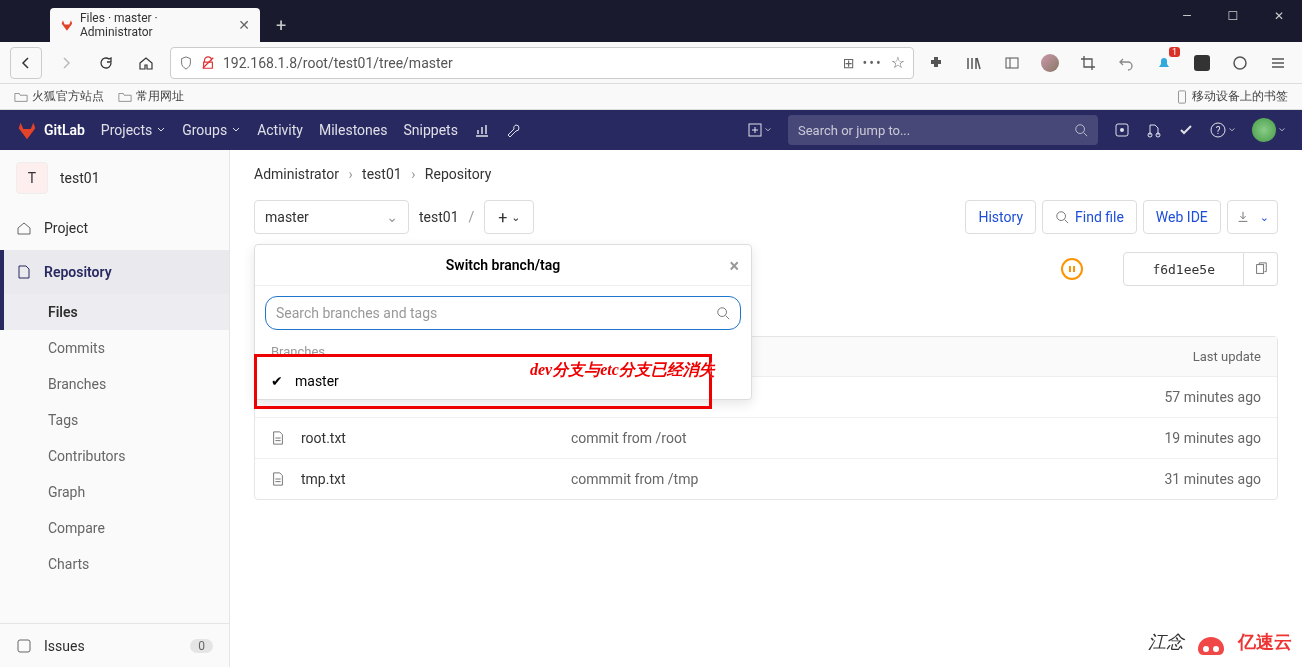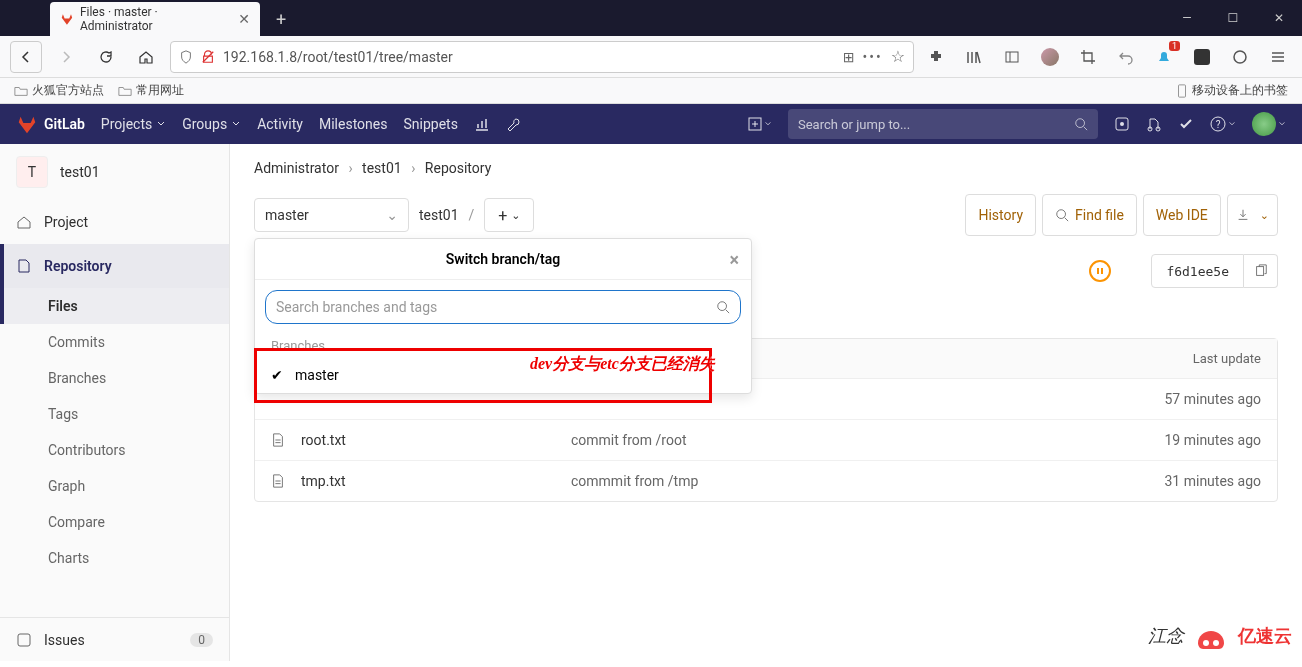--- a/index.html
+++ b/index.html
@@ -1,19 +1,19 @@
 <!DOCTYPE html>
 <html><head>
 <meta charset="utf-8">
 <style>
 * { margin: 0; padding: 0; box-sizing: border-box; font-family: -apple-system, BlinkMacSystemFont, "Segoe UI", Roboto, sans-serif; }
 body { width: 1302px; height: 667px; overflow: hidden; background: #fff; }
 
 
-.browser-titlebar { height: 36px; background: #1a1a2e; display: flex; align-items: center; }
+.browser-titlebar { height: 42px; background: #1a1a2e; display: flex; align-items: flex-start; }
 .tab-strip { display: flex; align-items: flex-end; height: 100%; padding-left: 50px; }
 .browser-tab { height: 34px; background: #f9f9fa; border-radius: 4px 4px 0 0; display: flex; align-items: center; padding: 0 10px; width: 210px; font-size: 12px; color: #333; gap: 6px; }
 .browser-tab .tab-close { margin-left: auto; cursor: pointer; font-size: 14px; color: #666; }
 .new-tab-btn { width: 30px; height: 30px; display: flex; align-items: center; justify-content: center; color: #ccc; font-size: 18px; margin-left: 6px; margin-bottom: 2px; cursor: pointer; }
 .window-controls { margin-left: auto; display: flex; }
 .window-btn { width: 46px; height: 32px; display: flex; align-items: center; justify-content: center; color: #ccc; font-size: 12px; }
 
 .browser-toolbar { height: 42px; background: #f9f9fa; display: flex; align-items: center; padding: 0 10px; gap: 8px; border-bottom: 1px solid #ddd; }
 .nav-btn { width: 32px; height: 32px; display: flex; align-items: center; justify-content: center; border-radius: 4px; color: #5a5a5a; cursor: pointer; border: 1px solid transparent; }
 .nav-btn.back { border: 1px solid #ccc; }
@@ -55,28 +55,28 @@
 .breadcrumb { font-size: 14px; color: #666; margin-bottom: 18px; }
 .breadcrumb a { color: #333; text-decoration: none; }
 .breadcrumb .sep { margin: 0 6px; color: #999; }
 
 .repo-controls { display: flex; align-items: center; gap: 10px; margin-bottom: 18px; }
 .branch-dd { width: 155px; height: 34px; border: 1px solid #ddd; border-radius: 4px; display: flex; align-items: center; padding: 0 10px; font-size: 14px; color: #333; background: #fff; cursor: pointer; }
 .branch-dd .dd-caret { margin-left: auto; color: #999; }
 .path-seg { font-size: 14px; color: #333; }
 .path-sep { font-size: 14px; color: #999; }
 .plus-dd { width: 50px; height: 34px; border: 1px solid #ddd; border-radius: 4px; display: flex; align-items: center; justify-content: center; gap: 4px; cursor: pointer; color: #333; }
-.btn { height: 42px; border: 1px solid #ddd; border-radius: 4px; padding: 0 12px; display: flex; align-items: center; font-size: 14px; color: #a16207; background: #fff; cursor: pointer; gap: 6px; }
+.btn { height: 34px; border: 1px solid #ddd; border-radius: 4px; padding: 0 12px; display: flex; align-items: center; font-size: 14px; color: #1d4ed8; background: #fff; cursor: pointer; gap: 6px; }
 .ctrl-right { margin-left: auto; display: flex; gap: 6px; }
 
 .commit-bar { display: flex; align-items: center; gap: 10px; margin-bottom: 0; }
 .commit-spacer { flex: 1; }
 .status-circle { width: 22px; height: 22px; border: 2px solid #fc9403; border-radius: 50%; display: flex; align-items: center; justify-content: center; }
 .status-inner { width: 6px; height: 6px; border-left: 2px solid #fc9403; border-right: 2px solid #fc9403; }
-.commit-sha { height: 34px; border: 1px solid #ddd; border-radius: 4px 0 0 4px; padding: 0 14px; display: flex; align-items: center; font-family: monospace; font-size: 13px; color: #333; margin-left: 30px; }
+.commit-sha { height: 34px; border: 1px solid #ddd; border-radius: 4px 0 0 4px; padding: 0 28px; display: flex; align-items: center; font-family: monospace; font-size: 13px; color: #333; margin-left: 30px; }
 .copy-btn { height: 34px; width: 34px; border: 1px solid #ddd; border-left: none; border-radius: 0 4px 4px 0; display: flex; align-items: center; justify-content: center; cursor: pointer; color: #666; }
 
 
 .branch-panel { position: absolute; top: 94px; left: 24px; width: 498px; background: #fff; border: 1px solid #ddd; border-radius: 4px; box-shadow: 0 4px 12px rgba(0,0,0,0.1); z-index: 10; }
 .branch-panel-head { display: flex; align-items: center; justify-content: center; padding: 12px; font-weight: 600; font-size: 14px; position: relative; border-bottom: 1px solid #eee; }
 .branch-panel-close { position: absolute; right: 12px; color: #999; cursor: pointer; font-size: 18px; }
 .branch-search-wrap { padding: 10px; }
 .branch-search { width: 100%; height: 34px; border: 1px solid #1f75cb; border-radius: 12px; display: flex; align-items: center; padding: 0 10px; }
 .branch-search input { flex: 1; border: none; outline: none; font-size: 14px; }
 .branch-search input::placeholder { color: #999; }

